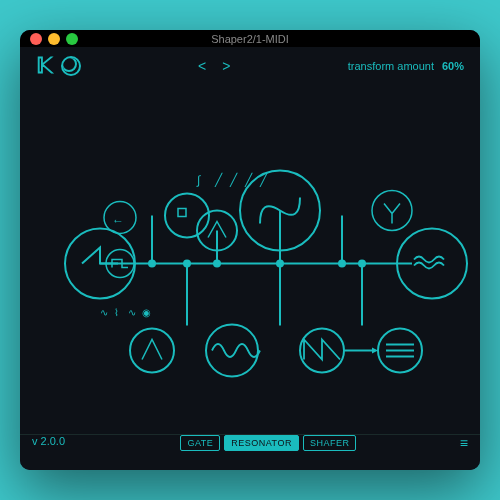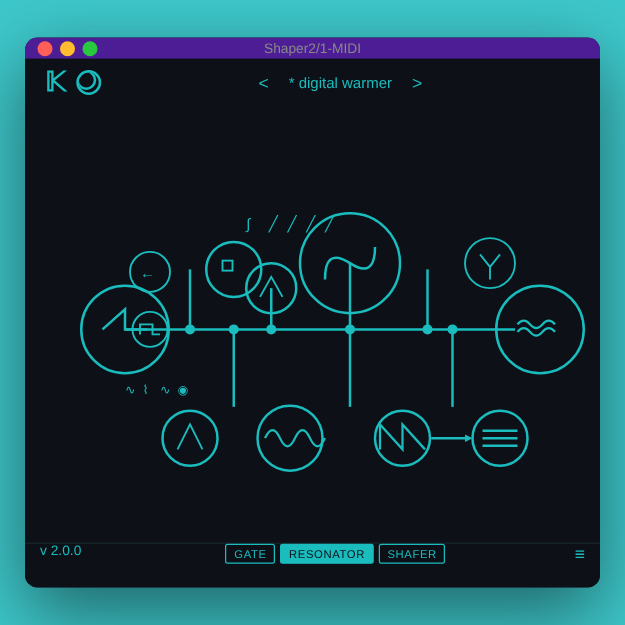--- a/index.html
+++ b/index.html
@@ -17,21 +17,21 @@
       height: 440px;
       background: #1a1a2e;
       border-radius: 10px;
       overflow: hidden;
       box-shadow: 0 20px 60px rgba(0,0,0,0.5);
       display: flex;
       flex-direction: column;
     }
     .titlebar {
       height: 17px;
-      background: #4c1d95;
+      background: #000000;
       display: flex;
       align-items: center;
       justify-content: center;
       position: relative;
       flex-shrink: 0;
     }
     .titlebar-buttons {
       position: absolute;
       left: 10px;
       display: flex;
@@ -197,22 +197,25 @@
 
   <div class="main-content">
 
     <div class="top-bar">
       <div class="logo-area">
         <span class="logo-k">𝕂</span>
         <div class="logo-circle"></div>
       </div>
       <div class="nav-area">
         <span class="nav-arrow">&lt;</span>
-        <span class="preset-name">* digital warmer</span>
         <span class="nav-arrow">&gt;</span>
+      </div>
+      <div class="transform-area">
+        <span class="transform-label">transform amount</span>
+        <span class="transform-pct">60%</span>
       </div>
     </div>
 
     <div class="synth-canvas">
       <svg class="synth-svg" viewBox="0 0 436 280" xmlns="http://www.w3.org/2000/svg">
 
         <line x1="68" y1="148" x2="380" y2="148" stroke="#1abcbe" stroke-width="2"></line>
 
         <line x1="120" y1="100" x2="120" y2="148" stroke="#1abcbe" stroke-width="2"></line>
         <line x1="185" y1="115" x2="185" y2="148" stroke="#1abcbe" stroke-width="2"></line>

